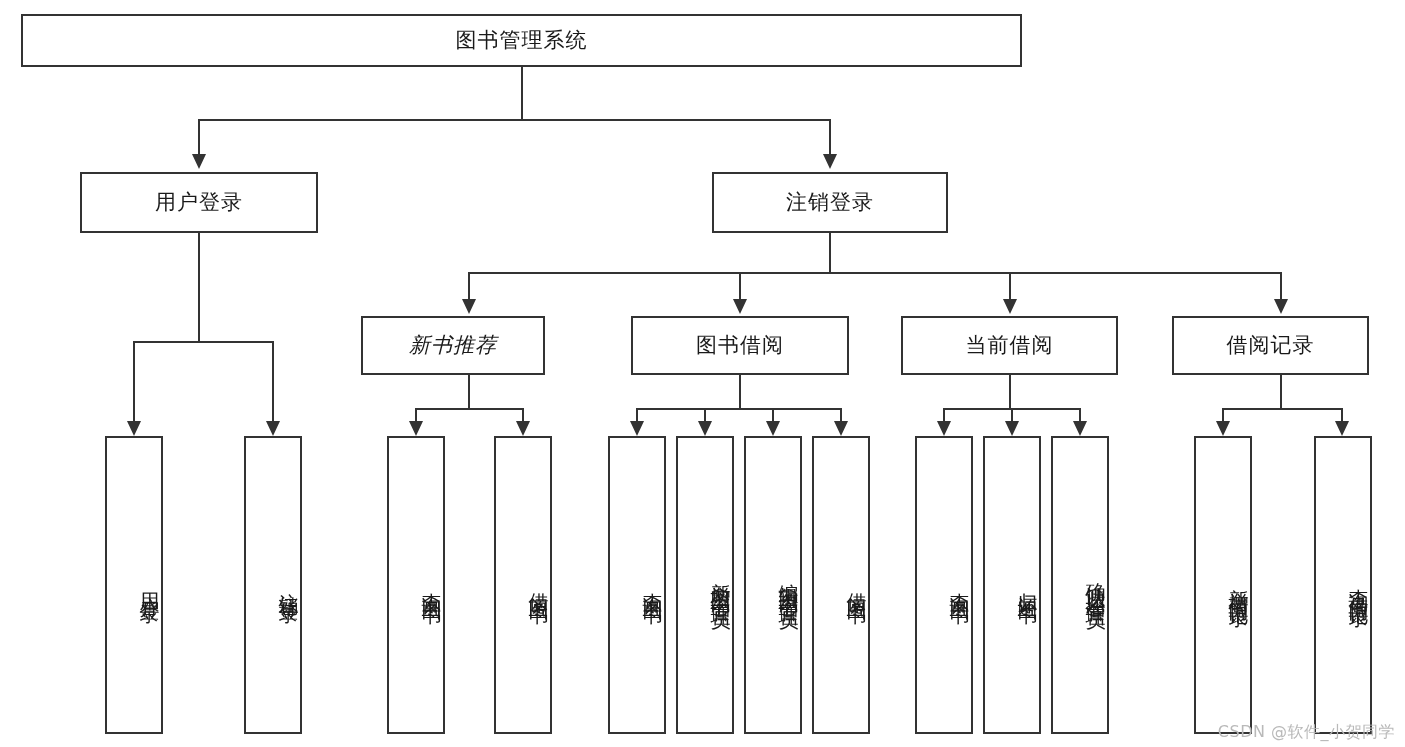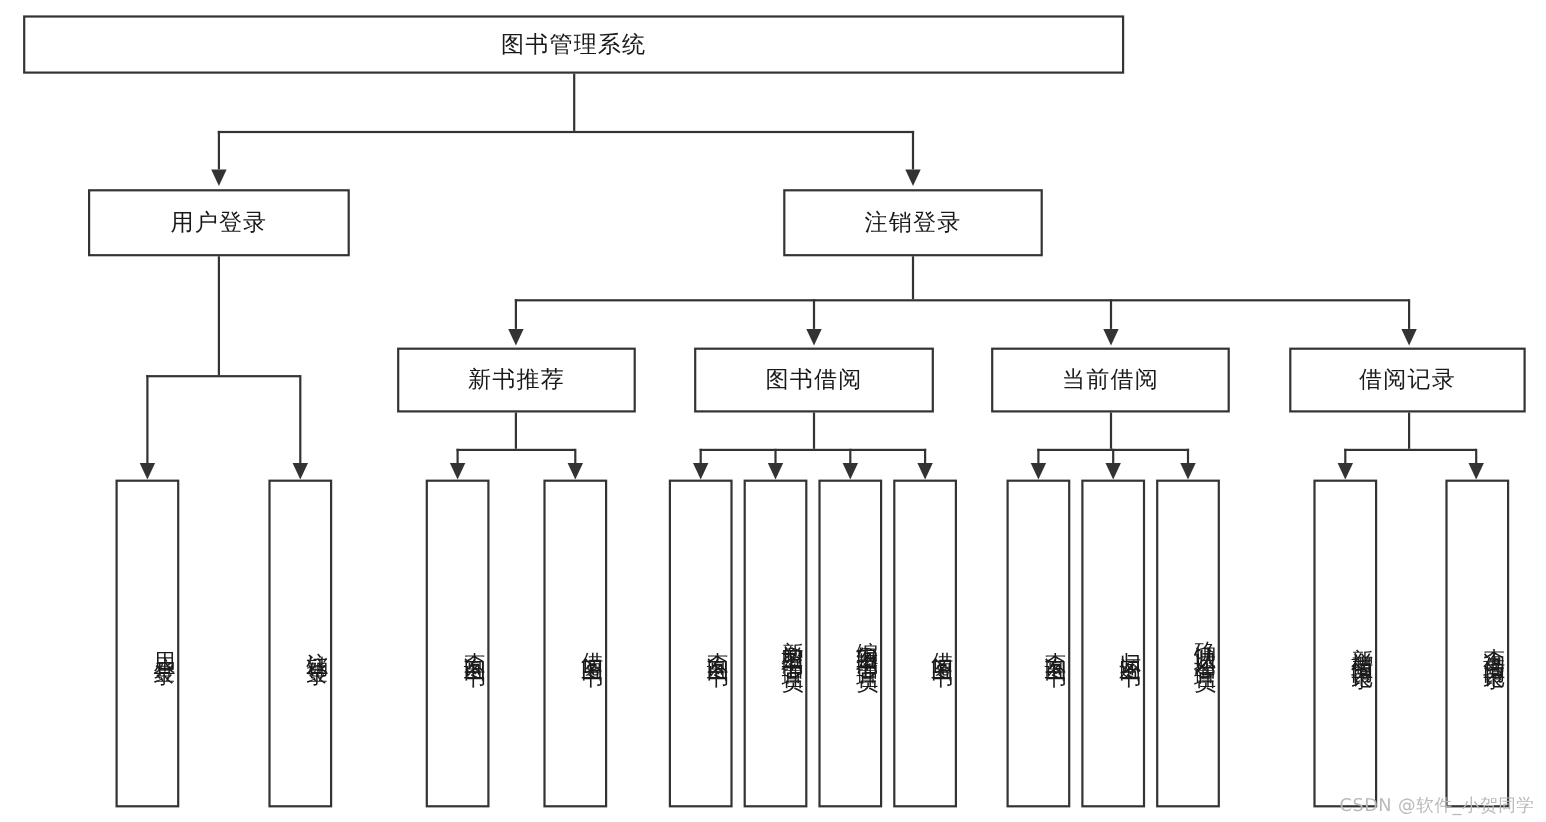--- a/index.html
+++ b/index.html
@@ -106,30 +106,30 @@
   <div class="edge h" style="left:468px; top:272px; width:813px;"></div>
   <div class="edge v" style="left:468px; top:272px; height:27px;"></div>
   <div class="edge v" style="left:739px; top:272px; height:27px;"></div>
   <div class="edge v" style="left:1009px; top:272px; height:27px;"></div>
   <div class="edge v" style="left:1280px; top:272px; height:27px;"></div>
   <div class="arrow" style="left:462px; top:299px;"></div>
   <div class="arrow" style="left:733px; top:299px;"></div>
   <div class="arrow" style="left:1003px; top:299px;"></div>
   <div class="arrow" style="left:1274px; top:299px;"></div>
 
-  <div class="node horiz" style="left:361px; top:316px; width:217px; height:59px;">
+  <div class="node horiz" style="left:361px; top:316px; width:184px; height:59px;font-style:italic;">
     <span>新书推荐</span>
   </div>
   <div class="node horiz" style="left:631px; top:316px; width:218px; height:59px;">
     <span>图书借阅</span>
   </div>
   <div class="node horiz" style="left:901px; top:316px; width:217px; height:59px;">
     <span>当前借阅</span>
   </div>
-  <div class="node horiz" style="left:1172px; top:316px; width:215px; height:59px;">
+  <div class="node horiz" style="left:1172px; top:316px; width:197px; height:59px;">
     <span>借阅记录</span>
   </div>
 
   <div class="edge v" style="left:468px; top:375px; height:33px;"></div>
   <div class="edge h" style="left:415px; top:408px; width:108px;"></div>
   <div class="edge v" style="left:415px; top:408px; height:13px;"></div>
   <div class="edge v" style="left:522px; top:408px; height:13px;"></div>
   <div class="arrow" style="left:409px; top:421px;"></div>
   <div class="arrow" style="left:516px; top:421px;"></div>
 

